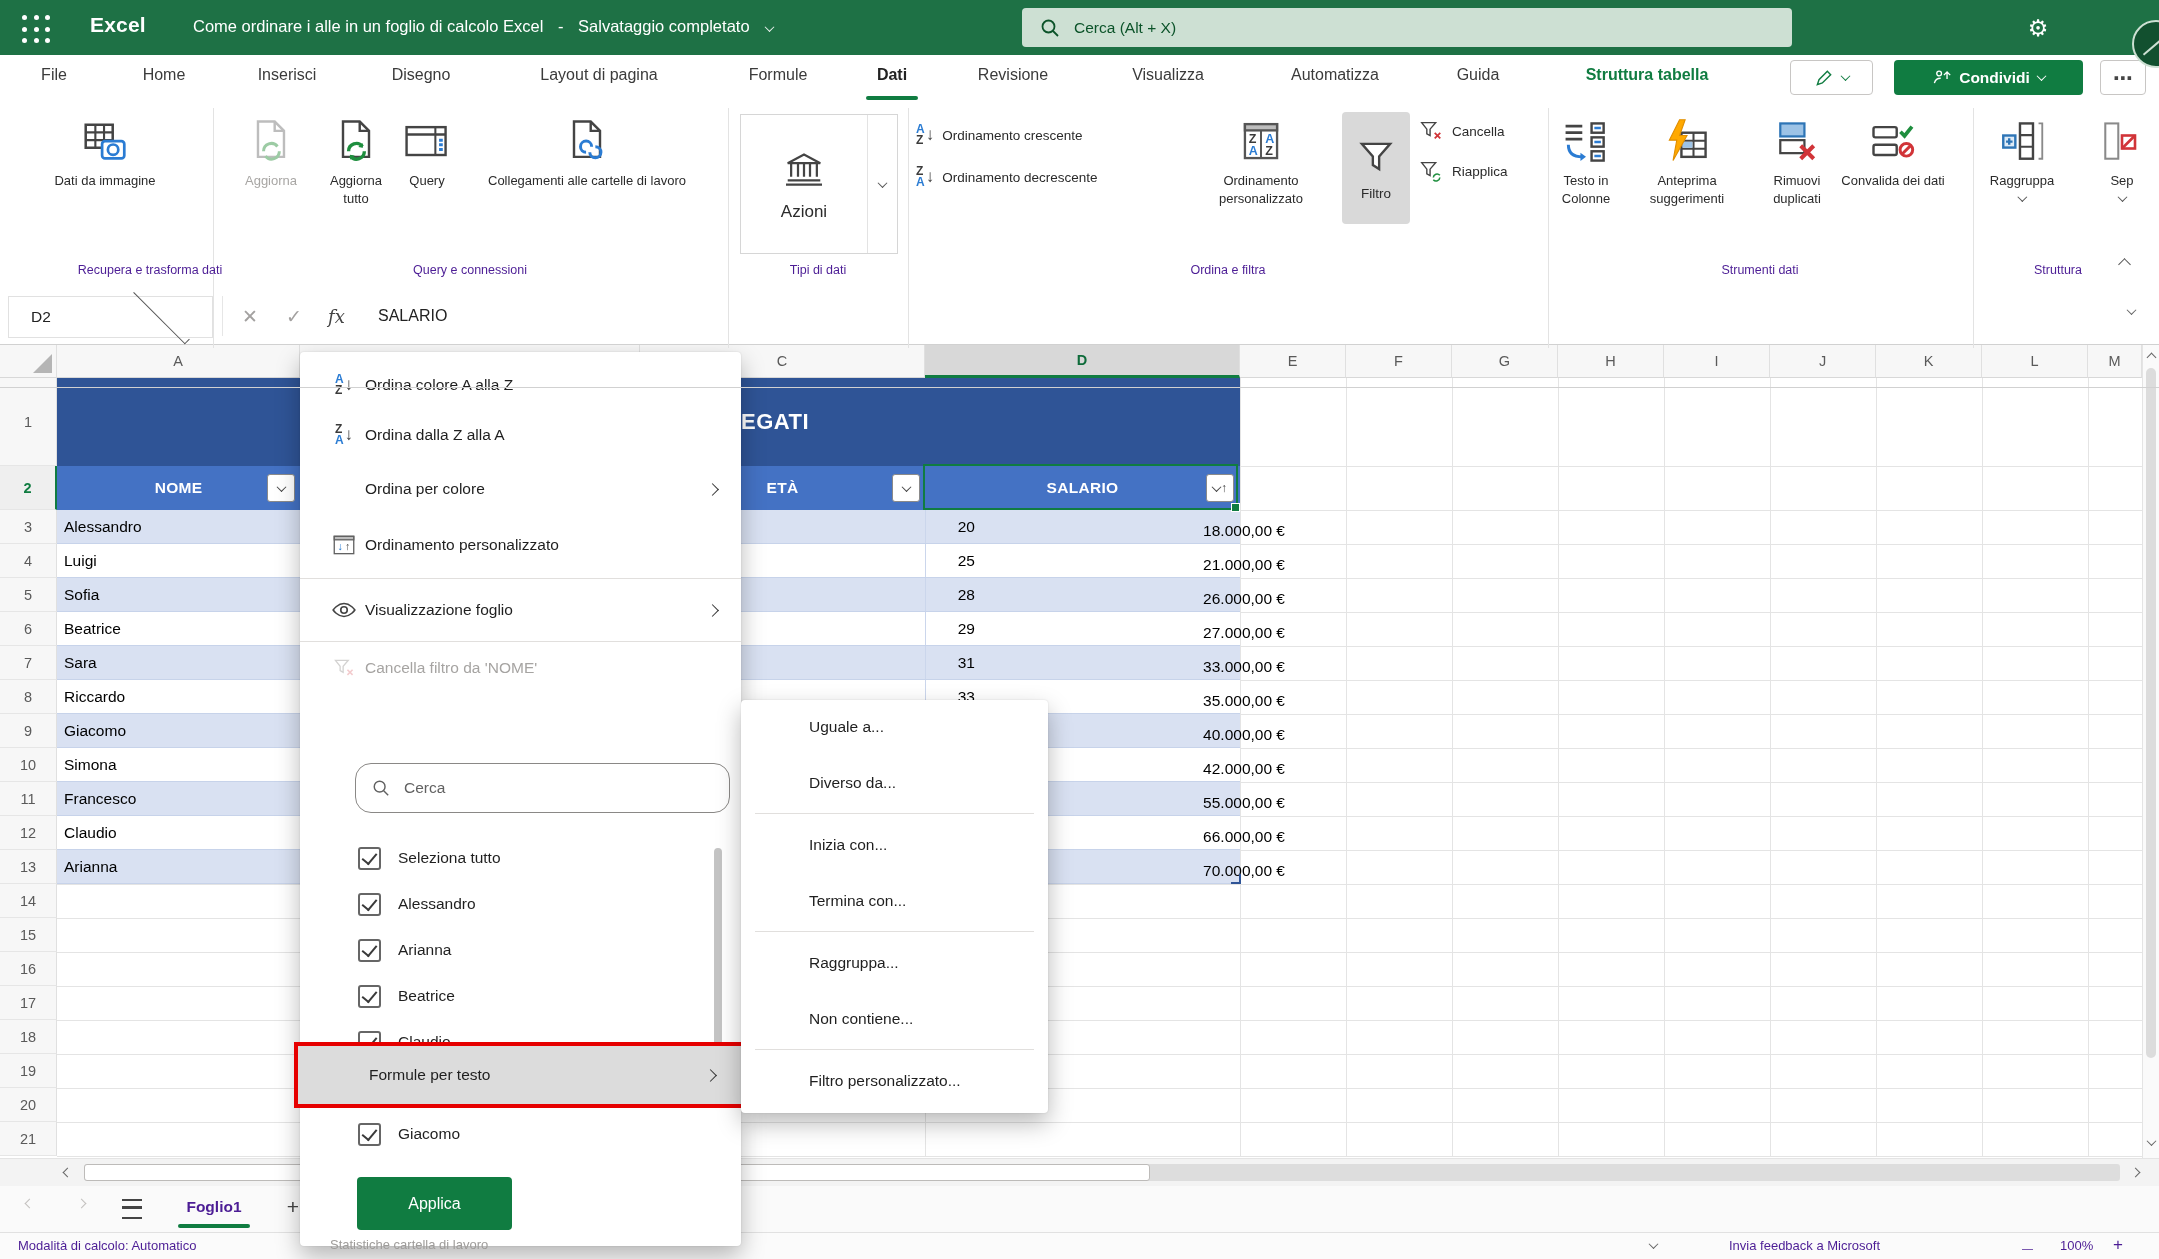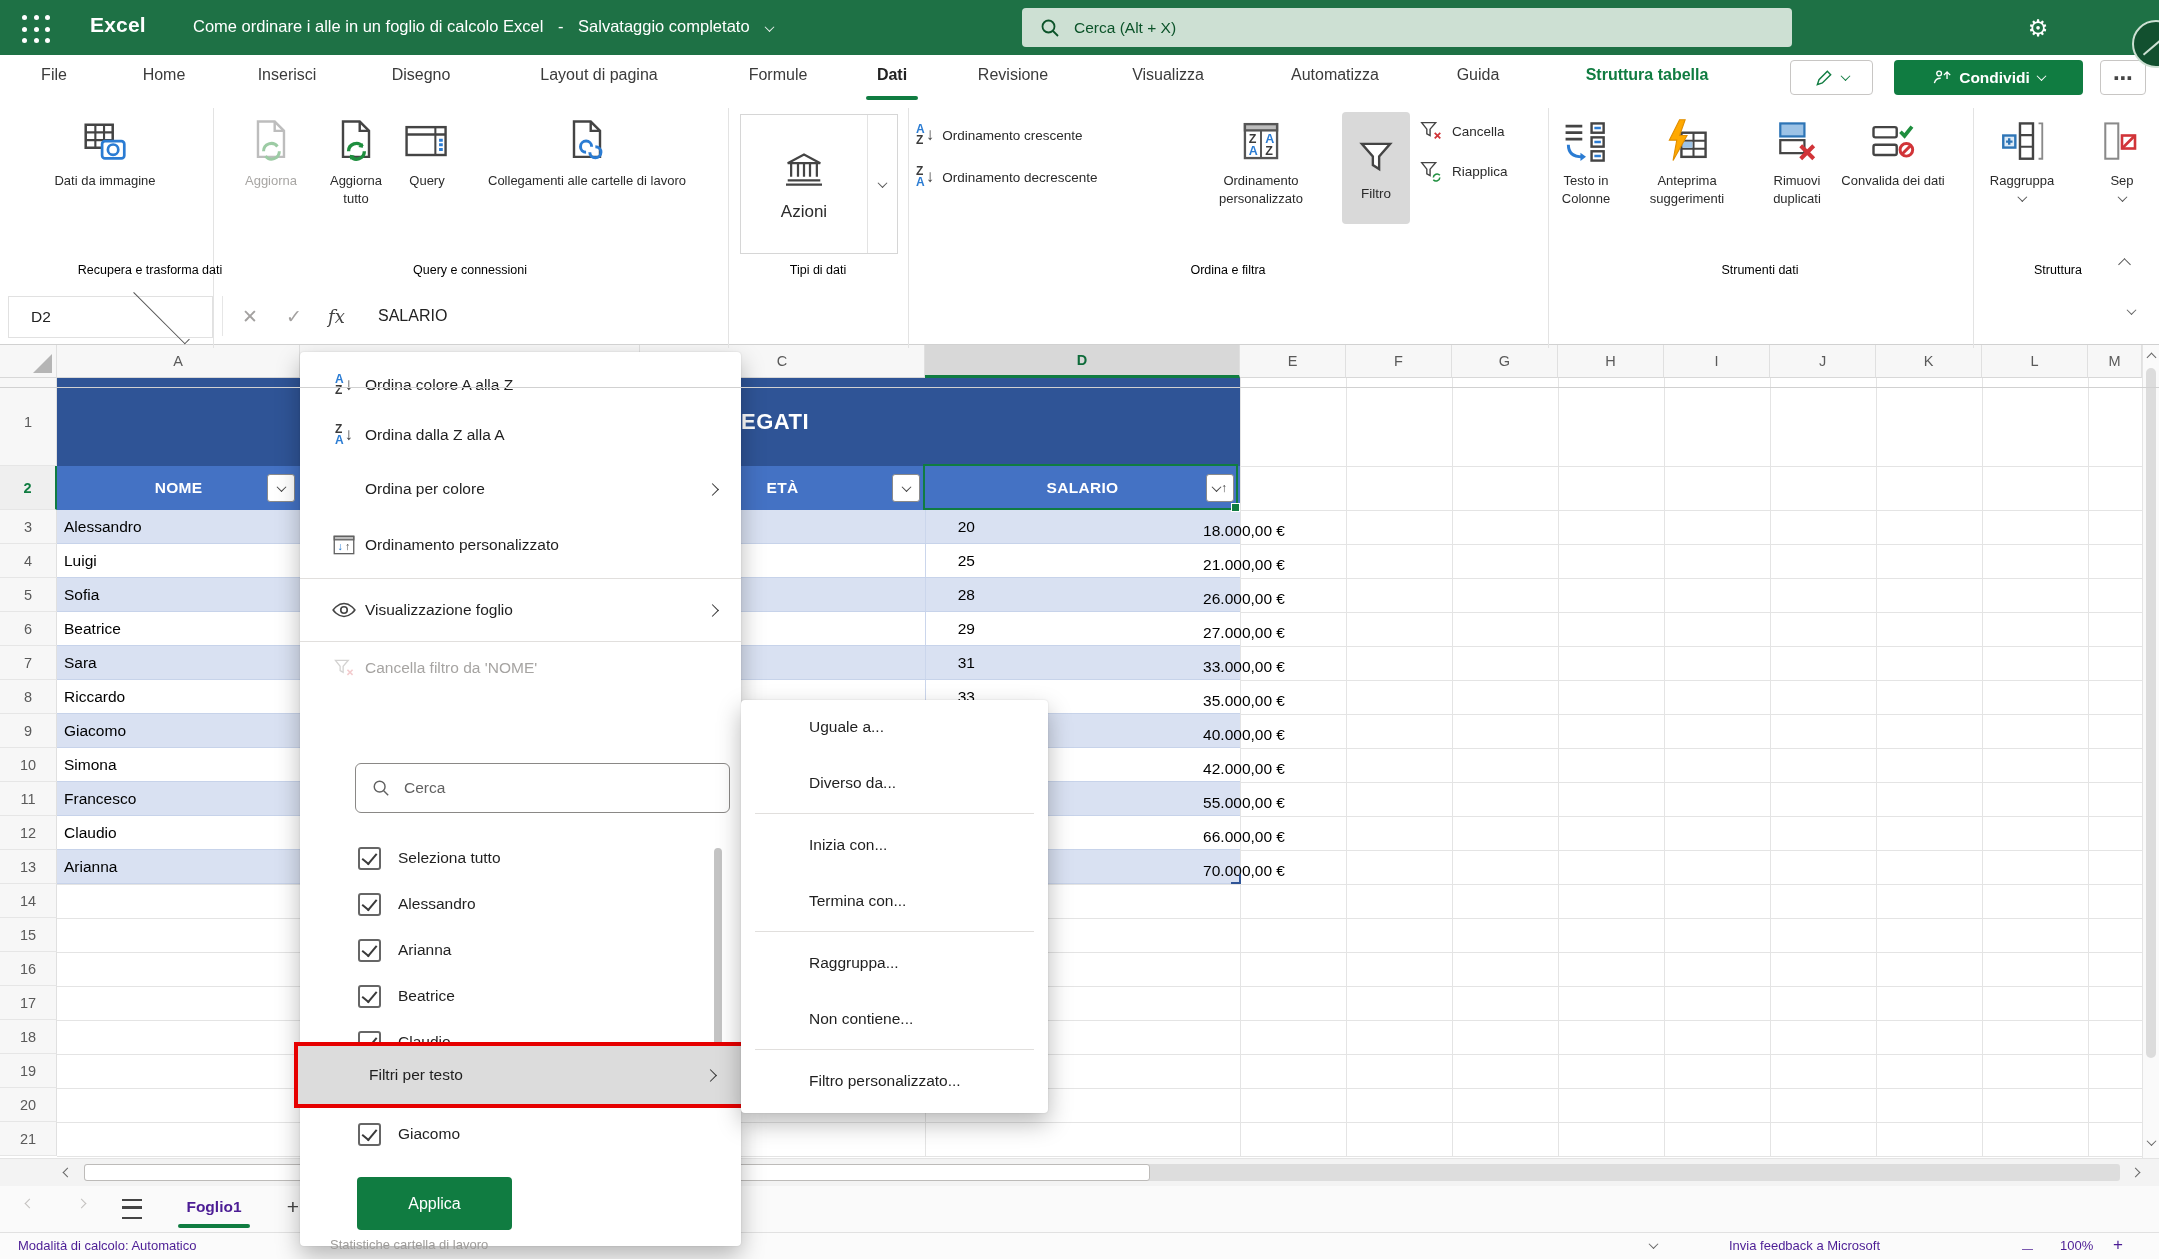--- a/index.html
+++ b/index.html
@@ -26,21 +26,21 @@
   .tab.ctx{color:#107C41;font-weight:bold;}
   #tab-underline{position:absolute;left:866px;top:41px;width:52px;height:4px;background:#107C41;border-radius:2px;}
   .topbtn{position:absolute;top:5px;height:35px;border-radius:4px;display:flex;align-items:center;justify-content:center;gap:8px;font-size:15.5px;box-sizing:border-box;}
   #pencil-btn{left:1790px;width:83px;border:1px solid #C8C6C4;background:#fff;color:#107C41;}
   #share-btn{left:1894px;width:189px;background:#107C41;color:#fff;font-weight:bold;}
   #more-btn{left:2100px;width:46px;border:1px solid #C8C6C4;background:#fff;color:#444;font-weight:bold;}
   #more-btn::before{content:"⋯";font-size:20px;}
   
   #ribbon{position:absolute;left:0;top:100px;width:2159px;height:188px;background:#fff;z-index:60;}
   #ribbon .sep{position:absolute;top:8px;height:240px;width:1px;background:#E3E3E3;}
-  .glabel{position:absolute;top:163px;transform:translateX(-50%);font-size:12.5px;color:#000000;white-space:nowrap;}
+  .glabel{position:absolute;top:163px;transform:translateX(-50%);font-size:12.5px;color:#4c1d95;white-space:nowrap;}
   .rbtn{position:absolute;top:12px;transform:translateX(-50%);display:flex;flex-direction:column;align-items:center;text-align:center;}
   .rbtn .ric{height:60px;display:flex;align-items:center;justify-content:center;}
   .rbtn .rlab{font-size:13px;color:#2b2b2b;line-height:18px;}
   .rbtn.disabled .rlab{color:#A8A6A4;}
   .rsmall{position:absolute;display:flex;align-items:center;gap:8px;font-size:13.5px;color:#2b2b2b;white-space:nowrap;}
   .sorticon{display:inline-flex;align-items:center;font-weight:bold;}
   .sorticon .col{display:flex;flex-direction:column;font-size:12px;line-height:11px;font-family:"Liberation Sans",sans-serif;}
   .sorticon .arr{font-size:17px;color:#3b3b3b;margin-left:1px;}
   .blue{color:#2B7CD3;}
   .dk{color:#3b3b3b;}
@@ -97,21 +97,21 @@
   .mitem{position:absolute;left:0;width:441px;display:flex;align-items:center;font-size:15.5px;color:#1f1f1f;}
   .mitem .micon{position:absolute;left:26px;width:36px;display:flex;justify-content:center;}
   .mitem .mlabel{position:absolute;left:65px;white-space:nowrap;}
   .mitem .chv{position:absolute;right:24px;color:#333;}
   .mitem.disabled{color:#A6A4A2;}
   .mdiv{position:absolute;left:0;width:441px;height:1px;background:#E1DFDD;}
   #hl-item{position:absolute;left:-6px;top:690px;width:453px;height:66px;border:4px solid #E60000;background:#DCDCDC;box-sizing:border-box;z-index:42;
            display:flex;align-items:center;font-size:15.5px;color:#1f1f1f;}
   #hl-item .mlabel{position:absolute;left:71px;}
   #hl-item .chv{position:absolute;right:28px;color:#333;}
-  #msearch{position:absolute;left:55px;top:411px;width:375px;height:50px;border:1.5px solid #8A8886;border-radius:6px;box-sizing:border-box;
+  #msearch{position:absolute;left:55px;top:411px;width:375px;height:50px;border:1.5px solid #8A8886;border-radius:16px;box-sizing:border-box;
            display:flex;align-items:center;color:#616161;background:#fff;}
   #msearch svg{margin-left:16px;}
   #msearch span{margin-left:14px;font-size:15.5px;}
   .cbrow{position:absolute;left:58px;display:flex;align-items:center;gap:17px;font-size:15.5px;color:#1f1f1f;}
   .cb{width:23px;height:23px;border:2px solid #666;border-radius:3px;background:#fff;position:relative;box-sizing:border-box;}
   .cb::after{content:"";position:absolute;left:5px;top:1px;width:7px;height:12px;border-right:2.5px solid #3a3a3a;border-bottom:2.5px solid #3a3a3a;transform:rotate(40deg);}
   #list-scroll{position:absolute;left:414px;top:496px;width:8px;height:238px;background:#C4C4C4;border-radius:4px;}
   #applica{position:absolute;left:57px;top:825px;width:155px;height:53px;background:#107C41;color:#fff;border-radius:4px;
            display:flex;align-items:center;justify-content:center;font-size:16px;}
   
@@ -694,21 +694,21 @@
             <path d="M4 5h15l-6 7v7l-3.5-2v-5z" fill="#fff" stroke="#B0AEAC" stroke-width="1.5"></path>
             <path d="M18 16l6 6M24 16l-6 6" stroke="#E8A0A4" stroke-width="1.8"></path>
           </svg>
         </span>
         <span class="mlabel">Cancella filtro da 'NOME'</span>
       </div>
       <div class="mdiv" style="top: 226px;"></div>
       <div class="mdiv" style="top: 289px;"></div>
     </div>
   <div id="hl-item">
-    <span class="mlabel">Filtri per testo</span>
+    <span class="mlabel">Formule per testo</span>
     <span class="chv right"></span>
   </div>
   <div id="msearch">
     <svg width="18" height="18" viewBox="0 0 20 20">
         <circle cx="8.5" cy="8.5" r="6" fill="none" stroke="#616161" stroke-width="1.6"></circle>
         <path d="M13 13l5 5" stroke="#616161" stroke-width="1.6"></path>
       </svg>
     <span>Cerca</span>
   </div>
   <div id="cblist">

